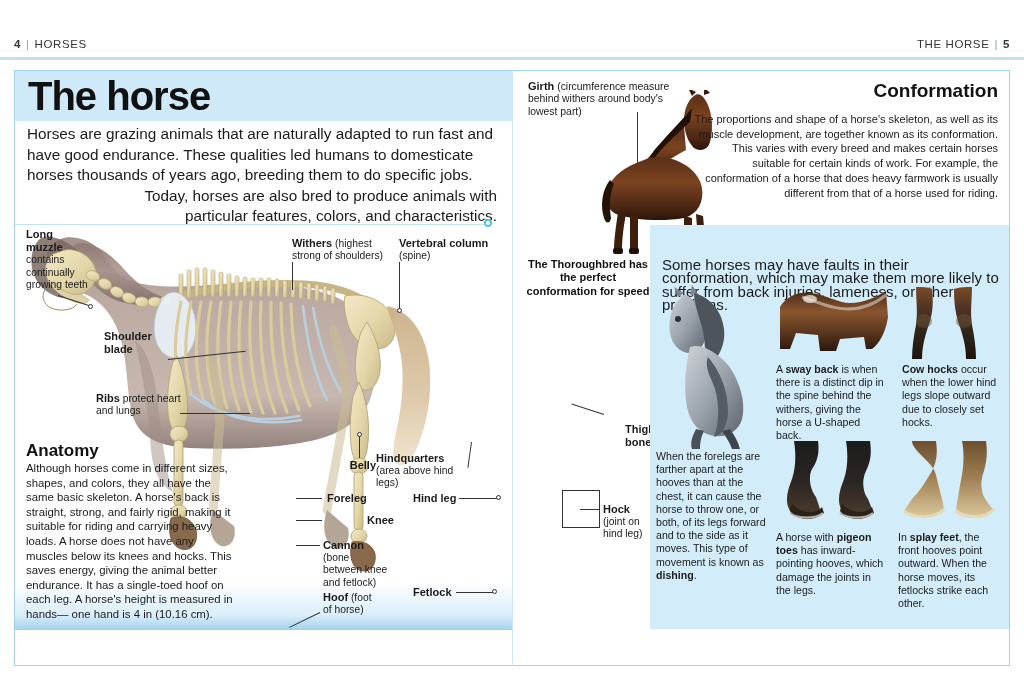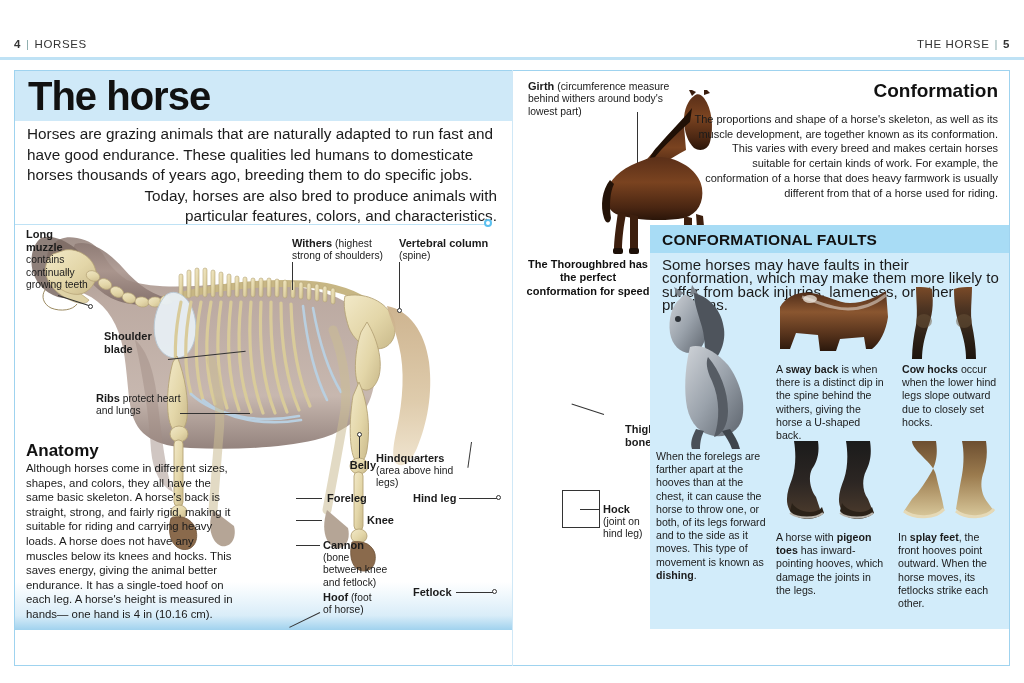--- a/index.html
+++ b/index.html
@@ -427,23 +427,20 @@
       <path d="M10 90 C2 100 0 116 4 128 C6 134 10 134 11 128 C9 116 10 102 14 94 Z" fill="#241308"></path>
     </svg>
   </div>
 
   <div class="tbred">The Thoroughbred has the perfect conformation for speed</div>
 
   <div class="conf-h">Conformation</div>
   <div class="conf-p">The proportions and shape of a horse's skeleton, as well as its muscle development, are together known as its conformation. This varies with every breed and makes certain horses suitable for certain kinds of work. For example, the conformation of a horse that does heavy farmwork is usually different from that of a horse used for riding.</div>
 
   <div class="cf">
-    <div class="cf-head">
-      <span>CONFORMATIONAL FAULTS</span>
-    </div>
     <div class="cf-intro">Some horses may have faults in their conformation, which may make them more likely to suffer from back injuries, lameness, or other problems.</div>
 
     <div class="ph" style="left:6px;top:60px;width:122px;height:165px;">
       <svg width="122" height="165" viewBox="0 0 122 165">
         <defs>
           <linearGradient id="greyG" x1="0" y1="0" x2="1" y2="1">
             <stop offset="0%" stop-color="#cfd3d8"></stop>
             <stop offset="50%" stop-color="#9aa2ab"></stop>
             <stop offset="100%" stop-color="#5d646d"></stop>
           </linearGradient>

